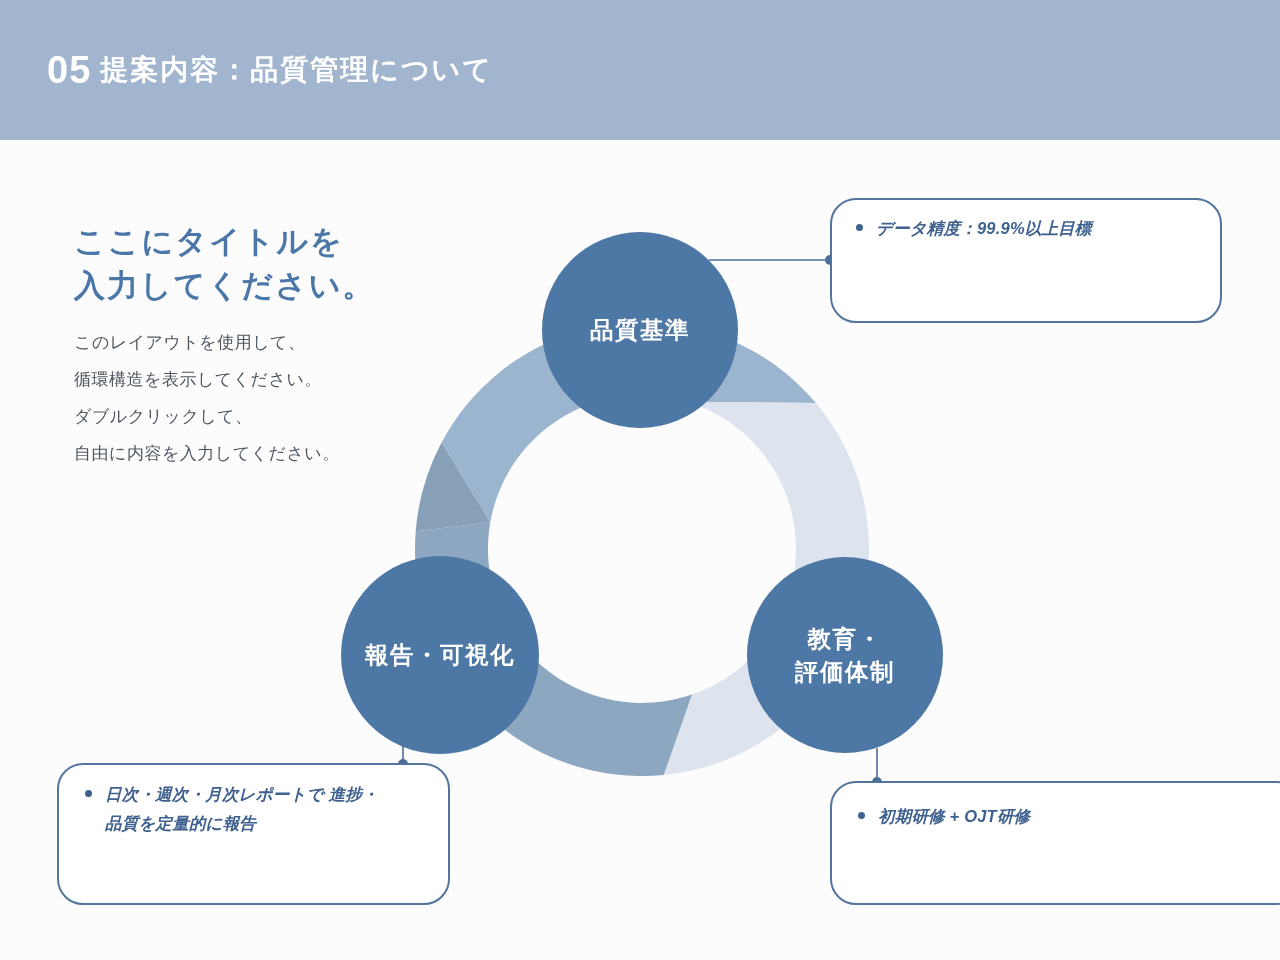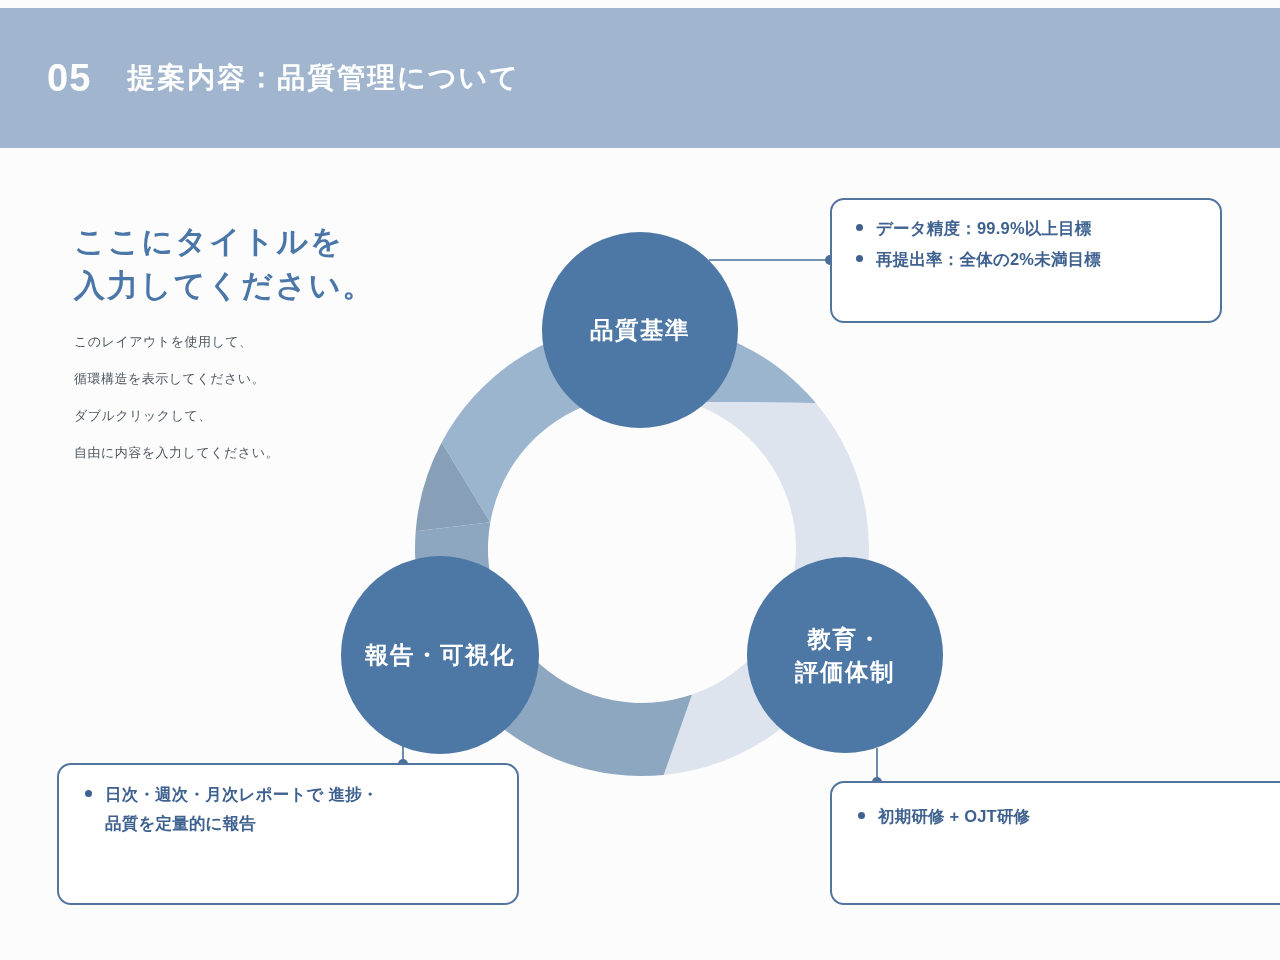--- a/index.html
+++ b/index.html
@@ -5,64 +5,64 @@
   html,body{margin:0;padding:0}
   body{
     width:1280px;height:960px;
     background:#fcfcfd;
     font-family:"Liberation Sans","DejaVu Sans",sans-serif;
   }
   .slide{position:relative;width:1280px;height:960px;overflow:hidden;background:#fcfcfd}
 
   
   .banner{
-    position:absolute;left:0;top:8px;width:1280px;height:140px;
+    position:absolute;left:0;top:0;width:1280px;height:140px;
     background:var(--banner,#a1b6ce);
-    display:flex;align-items:center;gap:36px;
+    display:flex;align-items:center;gap:9px;
     padding-left:47px;box-sizing:border-box;color:#fff;z-index:3;
   }
   .banner .num{font-size:38px;font-weight:700;letter-spacing:1px}
   .banner .ttl{font-size:28px;font-weight:600;letter-spacing:2px}
 
   
   .intro{position:absolute;left:74px;top:220px;z-index:2;width:360px}
   .intro h2{
     margin:0;font-size:31px;line-height:44px;letter-spacing:2px;
     color:var(--title_text,#4a76a8);white-space:pre-line;font-weight:700;
   }
   .intro p{
-    margin:16px 0 0;font-size:13px;line-height:37px;letter-spacing:.5px;
-    color:var(--body_text,#4d565f);white-space:pre-line;font-family:Liberation Mono, monospace;
+    margin:16px 0 0;font-size:17px;line-height:37px;letter-spacing:.5px;
+    color:var(--body_text,#4d565f);white-space:pre-line;
   }
 
   
   svg.diagram{position:absolute;left:0;top:0;z-index:1}
   svg.diagram text{
     fill:#fff;font-size:23.5px;font-weight:600;letter-spacing:1.5px;
     text-anchor:middle;font-family:"Liberation Sans","DejaVu Sans",sans-serif;
   }
 
   
   .callout{
     position:absolute;z-index:2;background:#fff;
     border:2px solid var(--callout_border,#53759d);
-    border-radius:14px;box-sizing:border-box;
+    border-radius:26px;box-sizing:border-box;font-style:italic;
   }
   .callout ul{list-style:none;margin:0;padding:0}
   .callout li{
     position:relative;padding-left:21px;font-size:16.5px;font-weight:700;
     color:var(--callout_text,#3e618f);white-space:pre-line;letter-spacing:.2px;
   }
   .callout li::before{
     content:"";position:absolute;left:1px;top:11px;width:7px;height:7px;
     border-radius:50%;background:var(--callout_text,#3e618f);
   }
   .callout.q{left:830px;top:198px;width:392px;height:125px;padding:13px 6px 0 23px}
   .callout.q li{line-height:31px}
-  .callout.r{left:57px;top:763px;width:462px;height:142px;padding:15px 8px 0 25px}
+  .callout.r{left:57px;top:763px;width:393px;height:142px;padding:15px 8px 0 25px}
   .callout.r li{line-height:28.5px}
   .callout.r li::before{top:10px}
   .callout.e{left:830px;top:781px;width:473px;height:124px;padding:18px 6px 0 25px}
   .callout.e li{line-height:30px}
 </style>
 </head>
 <body>
 
 <div class="slide">
 
@@ -99,21 +99,20 @@
     <circle cx="845" cy="655" r="98" style="fill:var(--accent_blue,#4d77a4)"></circle>
 
     <text x="640" y="338"><tspan x="640" y="338">品質基準</tspan></text>
     <text x="440" y="663"><tspan x="440" y="663">報告・可視化</tspan></text>
     <text x="845" y="663"><tspan x="845" y="646.5">教育・</tspan><tspan x="845" y="679.5">評価体制</tspan></text>
   </svg>
 
   <div class="callout q">
     <ul>
         <li>データ精度：99.9%以上目標</li>
-        <li>再提出率：全体の2%未満目標</li>
       </ul>
   </div>
 
   <div class="callout r">
     <ul>
         <li>日次・週次・月次レポートで 進捗・
 品質を定量的に報告</li>
       </ul>
   </div>
 

